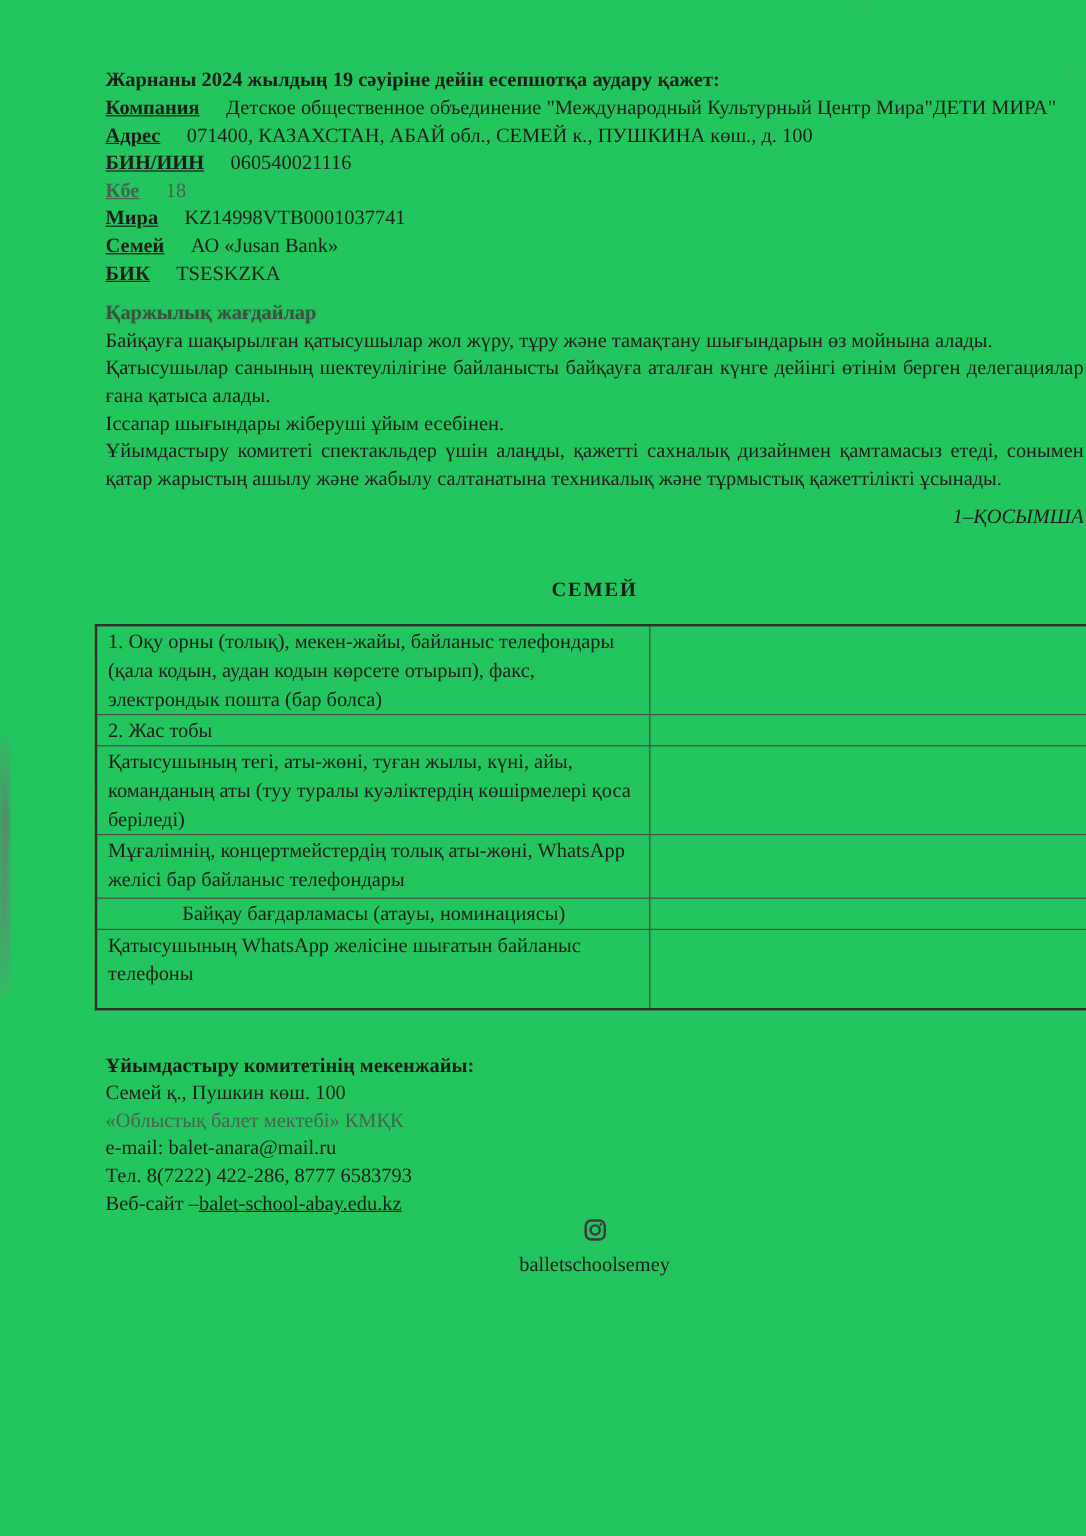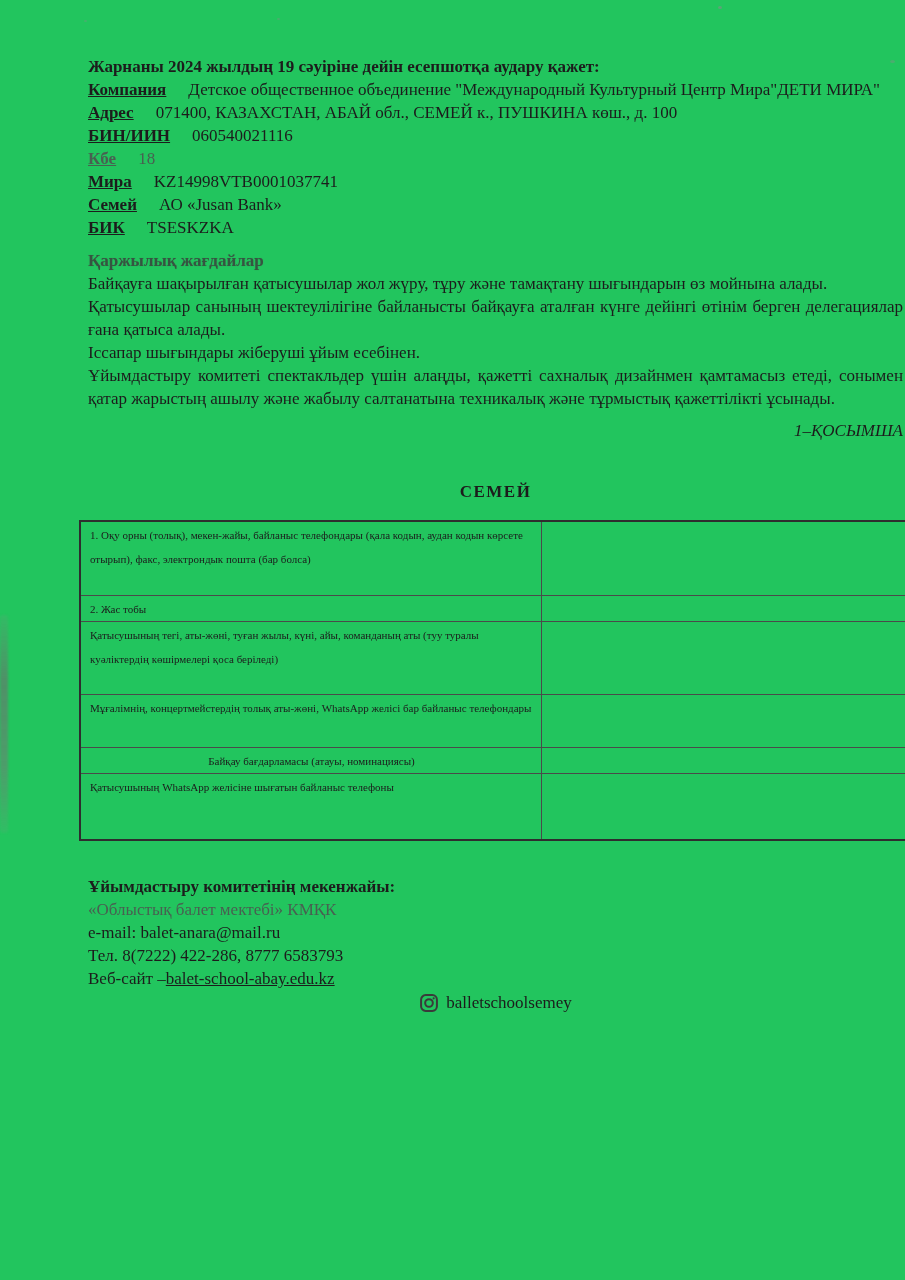--- a/index.html
+++ b/index.html
@@ -43,38 +43,39 @@
     border-collapse:collapse;
     table-layout:fixed;
     width:826px;
   }
   table.form{border:2px solid #2e2e2e;}
   table.form td{
     border:1px solid #4a4a4a;
     vertical-align:top;
     padding:1px 8px 0 9px;
     line-height:24px;
-    font-size:11px;
+    font-size:17px;
   }
   td.qcol{width:443px;}
   td.acol{width:383px;}
   tr.r1 td{height:72px;}
   tr.r2 td{height:22px;}
   tr.r3 td{height:71px;}
   tr.r4 td{height:51px;margin-left:44px;}
   tr.r5 td{height:22px;text-align:center;}
   tr.r6 td{height:64px;}
   .footer{
     margin-top:34px;
   }
   .footer p{margin:0;line-height:23px;}
   .footer .url{text-decoration:underline;}
   .insta-line{
     display:flex;align-items:center;justify-content:center;gap:7px;
     margin-top:1px;
+    flex-direction:column;
   }
   .ig-icon{display:inline-block;width:20px;height:20px;}
   
   .smudge-left{
     position:absolute;left:0;top:615px;width:8px;height:218px;
     background:linear-gradient(to bottom, rgba(140,140,140,.15), rgba(110,110,110,.6) 30%, rgba(120,120,120,.5) 70%, rgba(150,150,150,.12));
     filter:blur(1px);
     border-radius:3px;
   }
   .speck{position:absolute;background:#8a8a8a;border-radius:50%;opacity:.55;}
@@ -144,20 +145,21 @@
         </tr>
         <tr class="r6">
           <td class="qcol">Қатысушының WhatsApp желісіне шығатын байланыс телефоны</td>
           <td class="acol"></td>
         </tr>
       </tbody>
     </table>
 
     <section class="footer">
       <p class="bold">Ұйымдастыру комитетінің мекенжайы:</p>
+      <p>Семей қ., Пушкин көш. 100</p>
       <p class="faded">«Облыстық балет мектебі» КМҚК</p>
       <p>e-mail:  balet-anara@mail.ru</p>
       <p>Тел. 8(7222) 422-286, 8777 6583793</p>
       <p><span>Веб-сайт –</span><span class="url">balet-school-abay.edu.kz</span></p>
       <div class="insta-line">
         <span class="ig-icon">
           <svg viewBox="0 0 24 24" width="20" height="20" fill="none" stroke="#3a3a3a" stroke-width="2.4">
             <rect x="2.5" y="2.5" width="19" height="19" rx="5.5"></rect>
             <circle cx="12" cy="12" r="4.6"></circle>
             <circle cx="17.6" cy="6.4" r="1.3" fill="#3a3a3a" stroke="none"></circle>

